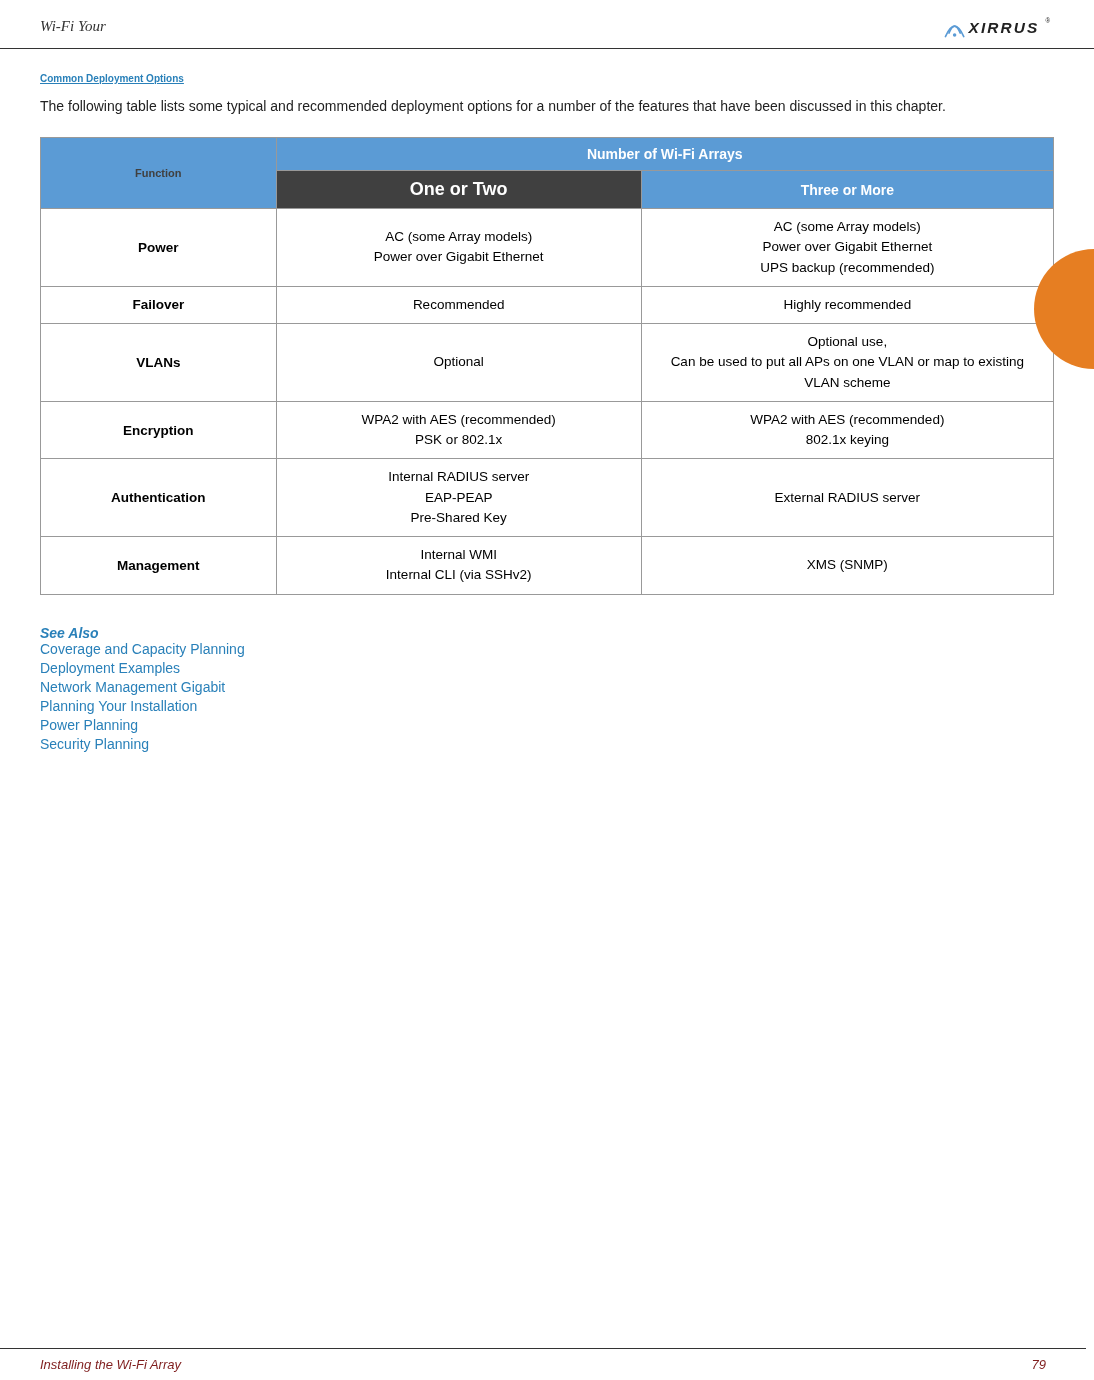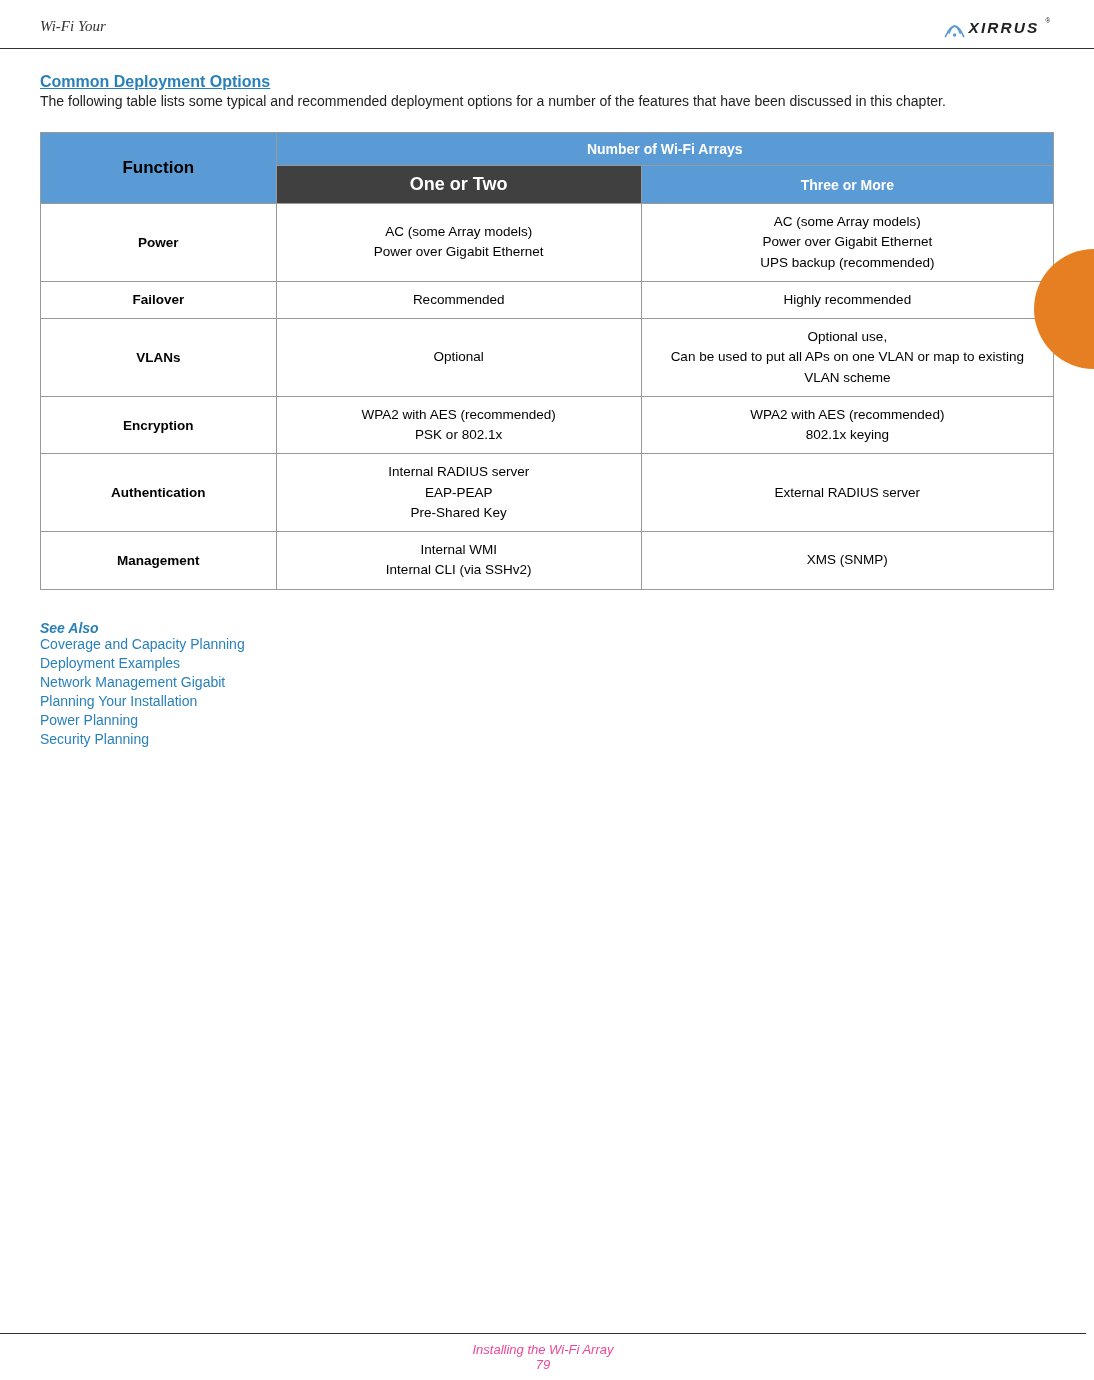--- a/index.html
+++ b/index.html
@@ -33,24 +33,25 @@
     }
 
     
     .page-content {
       padding: 24px 40px 20px 40px;
       position: relative;
     }
 
     
     .section-title {
-      font-size: 16px;
+      font-size: 10px;
       font-weight: bold;
       color: #2980b9;
       text-decoration: underline;
+      margin-bottom: 12px;
       font-family: Arial, sans-serif;
     }
 
     .intro-text {
       font-size: 14px;
       color: #222;
       line-height: 1.5;
       margin-bottom: 20px;
       font-family: Arial, sans-serif;
     }
@@ -100,23 +101,23 @@
 
     .th-three-or-more {
       background-color: #5b9bd5;
       color: #fff;
       font-weight: bold;
       font-size: 14px;
     }
 
     .th-function {
       background-color: #5b9bd5;
-      color: #000000;
-      font-weight: bold;
-      font-size: 17px;
+      color: #404040;
+      font-weight: bold;
+      font-size: 11px;
       vertical-align: middle;
       border-right: 1px solid #7ab0d8;
     }
 
     .td-function {
       font-weight: bold;
       background-color: #fff;
       width: 150px;
     }
 
@@ -155,23 +156,22 @@
       bottom: 0;
       left: 0;
       right: 8px;
       border-top: 1.5px solid #333;
       padding: 8px 40px;
       display: flex;
       justify-content: space-between;
       align-items: center;
       font-family: Arial, sans-serif;
       font-size: 13px;
-      color: #ec4899;
+      color: #7f1d1d;
       font-style: italic;
-      flex-direction: column;
     }
 
     
     .logo-svg {
       height: 28px;
       width: auto;
     }
 
     .col-function { width: 200px; }
     .col-one-two { width: 310px; }

